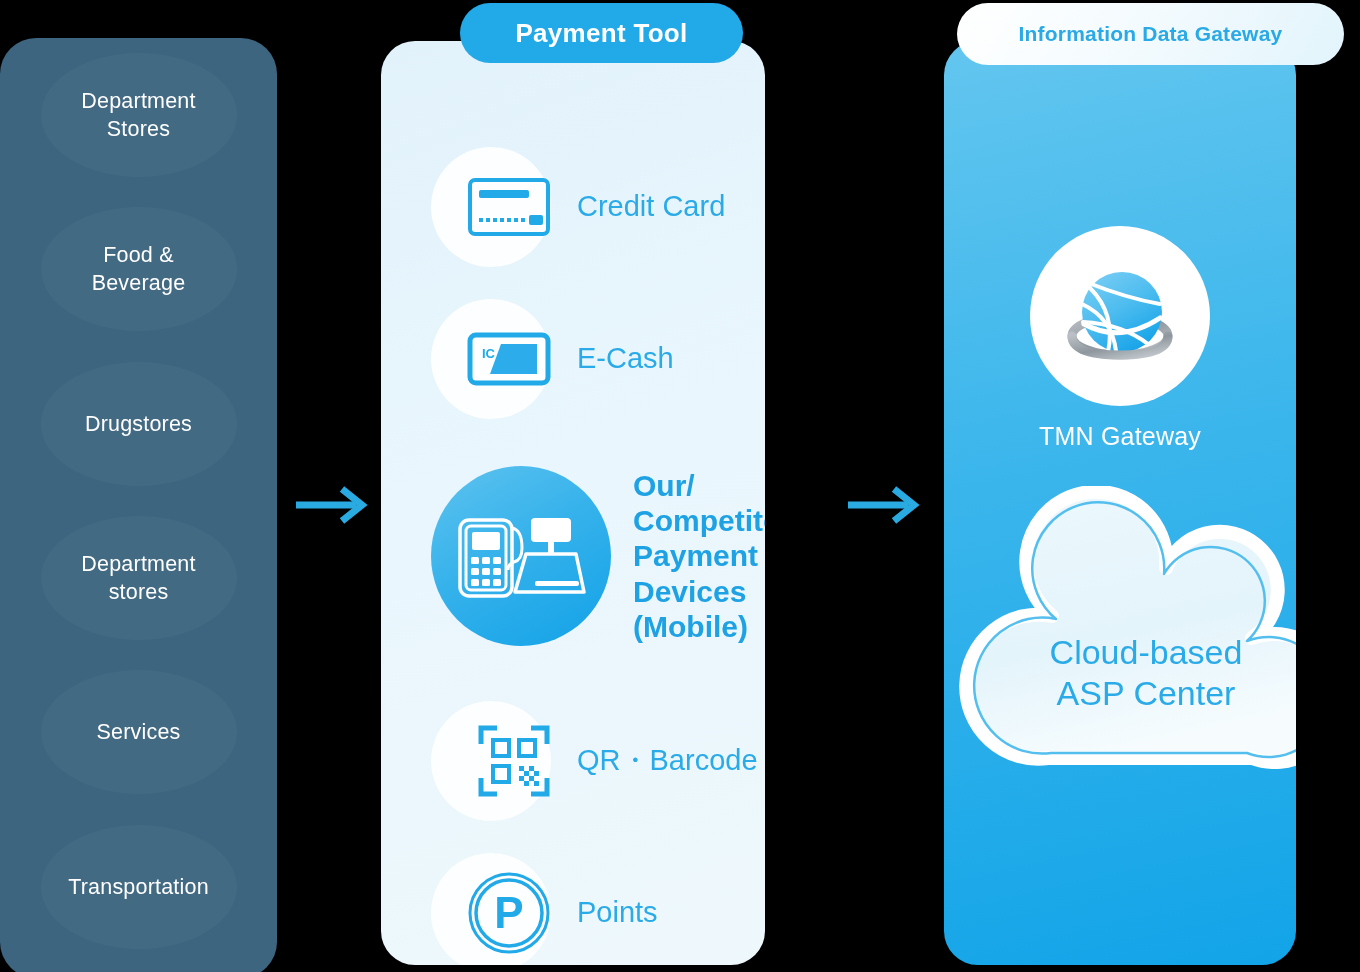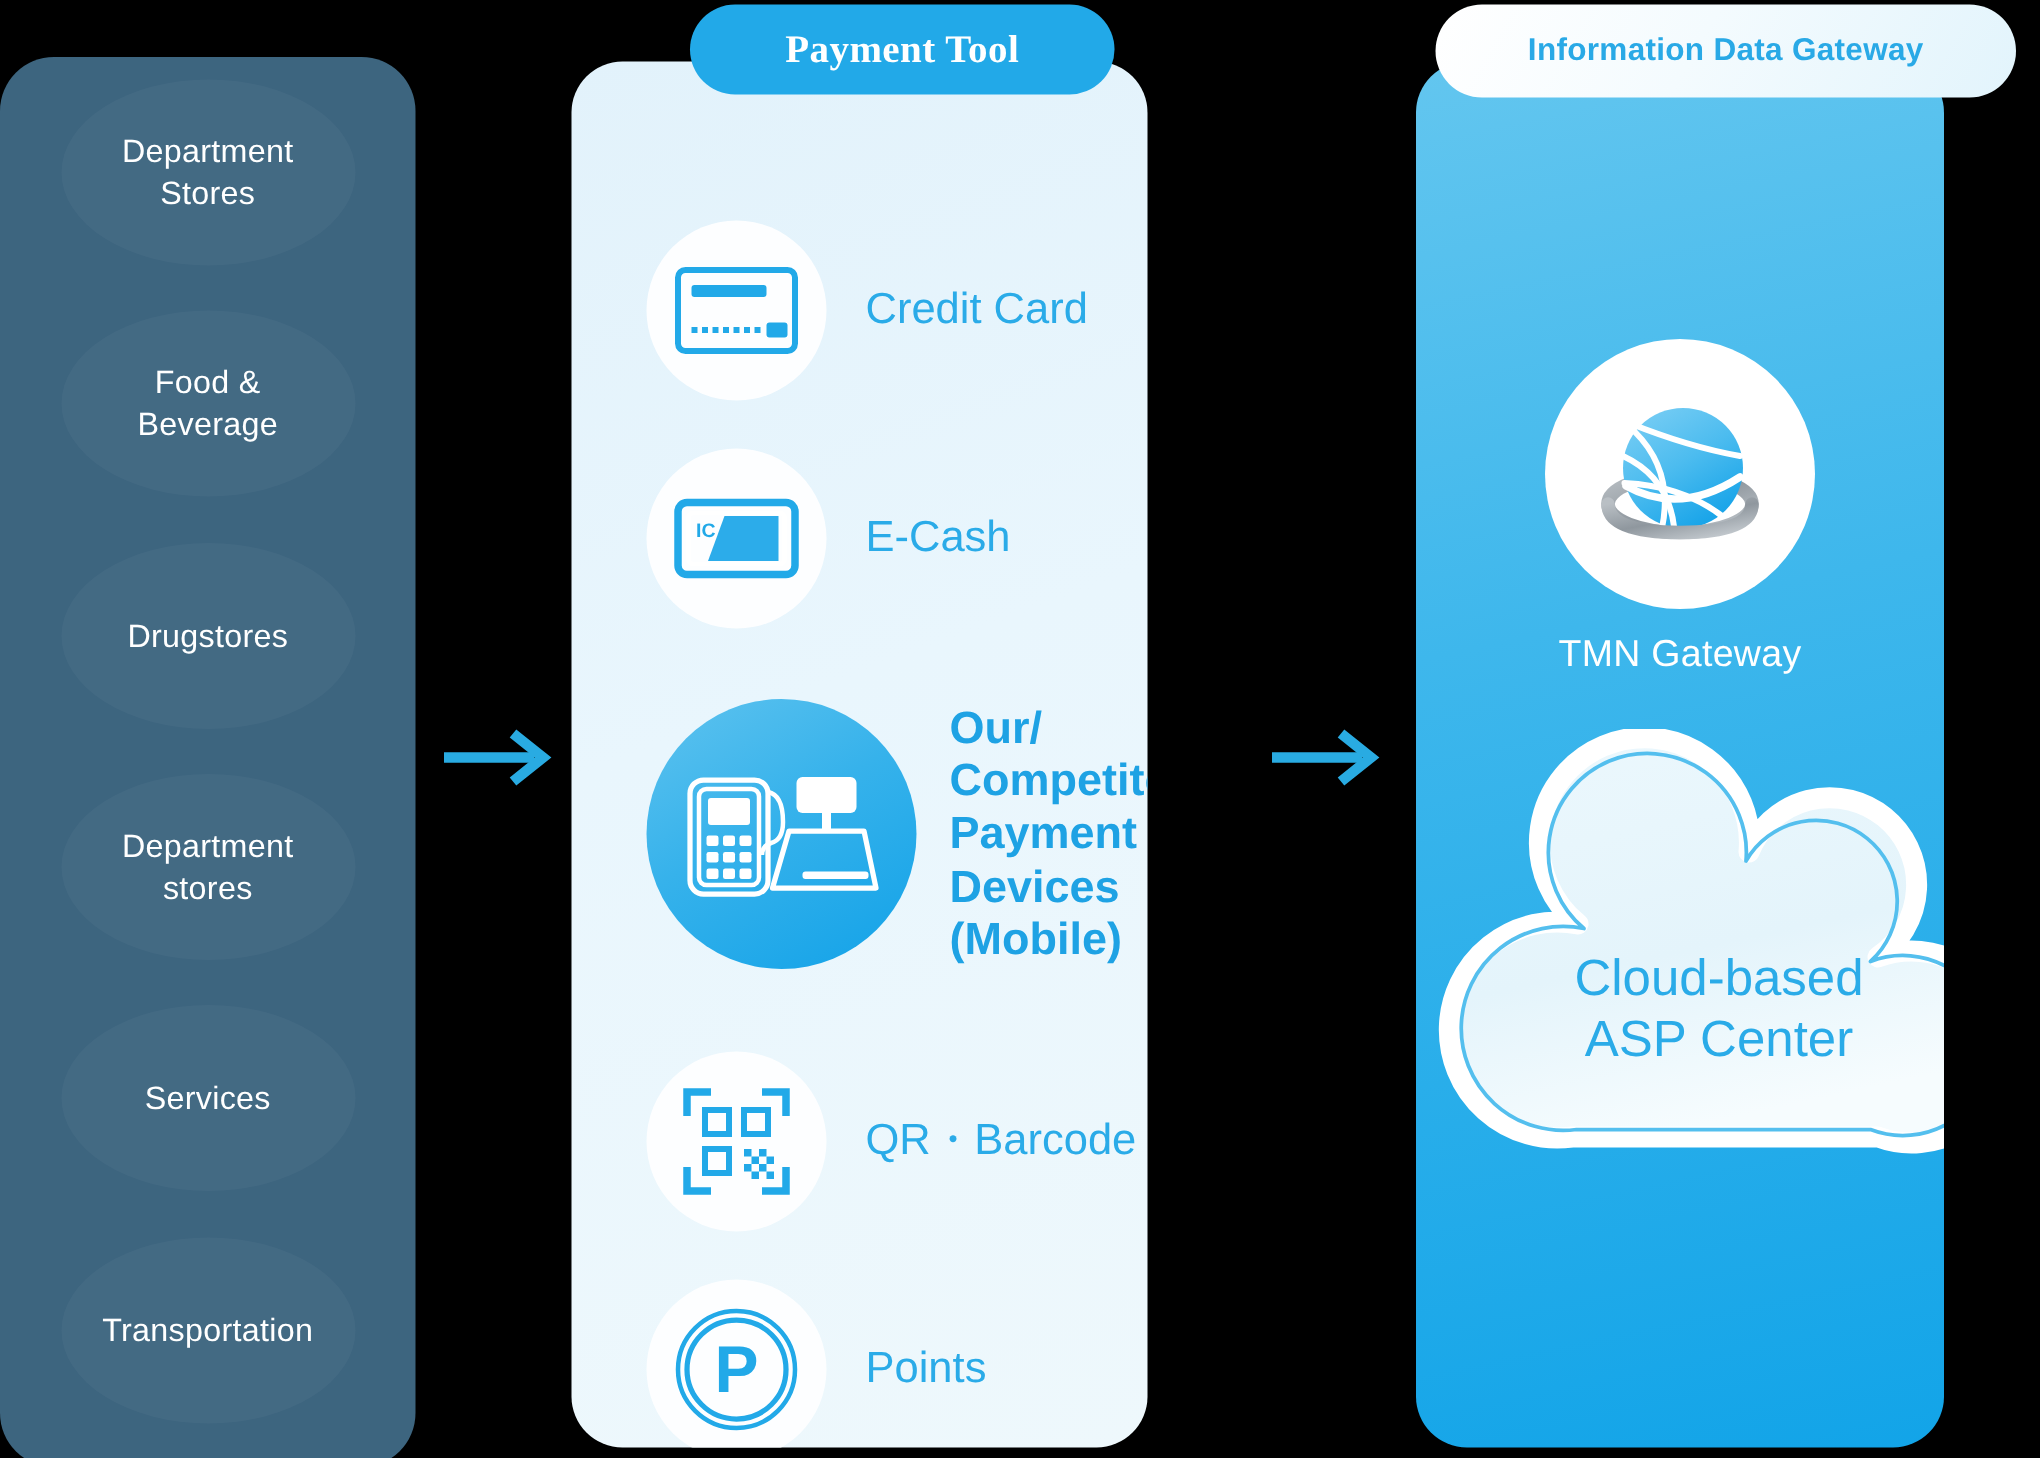--- a/index.html
+++ b/index.html
@@ -96,21 +96,20 @@
     left: 460px;
     top: 3px;
     width: 283px;
     height: 60px;
     border-radius: 30px;
     background: #22a9e8;
     display: flex;
     align-items: center;
     justify-content: center;
     z-index: 5;
-    font-family: Liberation Serif, serif;
   }
   #payment-header .hdr-text {
     color: #ffffff;
     font-size: 26px;
     font-weight: bold;
     letter-spacing: 0.3px;
   }
 
   .pay-row {
     position: absolute;
@@ -118,21 +117,21 @@
     align-items: center;
   }
   .pay-icon-wrap {
     border-radius: 50%;
     background: #fdfeff;
     display: flex;
     align-items: center;
     justify-content: center;
     flex: 0 0 auto;
   }
-  .pay-icon-wrap.plain { width: 120px; height: 120px; }
+  .pay-icon-wrap.plain { width: 120px; height: 120px; justify-content: flex-end; }
   .pay-icon-wrap.big {
     width: 180px; height: 180px;
     background: linear-gradient(150deg, #5ec3ef 0%, #36b2eb 45%, #12a2e8 100%);
   }
   .pay-label {
     margin-left: 26px;
     color: #2aabe8;
     font-size: 29px;
     line-height: 1.16;
   }

